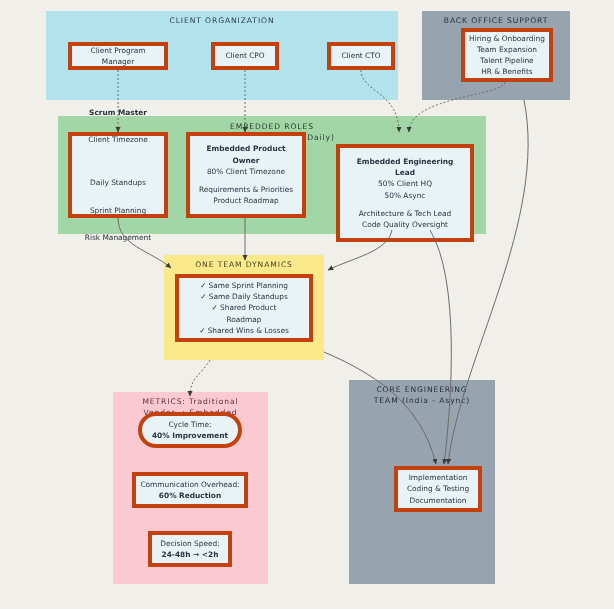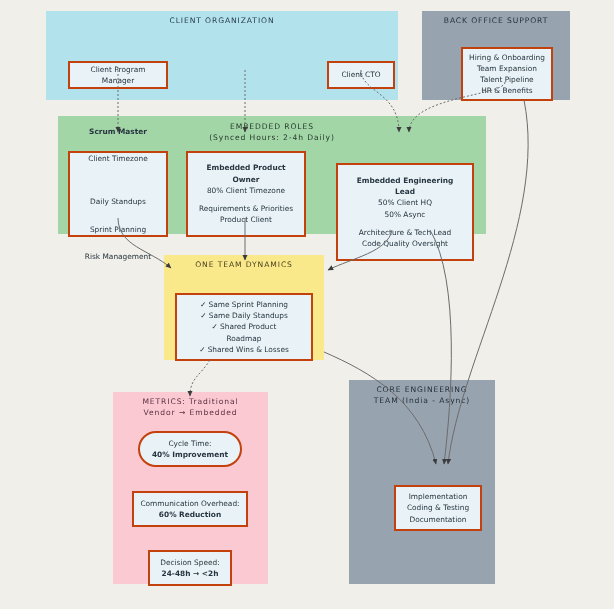--- a/index.html
+++ b/index.html
@@ -43,29 +43,28 @@
     letter-spacing: 0.9px;
     line-height: 11px;
     color: #2b3b49;
     white-space: pre-line;
     z-index: 2;
   }
   .node {
     position: absolute;
     box-sizing: border-box;
     background: #e9f3f7;
-    border: 2px solid #c2410c;
+    border: 4px solid #c2410c;
     display: flex;
     flex-direction: column;
     align-items: center;
     justify-content: center;
     text-align: center;
     z-index: 4;
     padding: 3px 4px;
-    margin-top: 19px;
   }
   .node .ln {
     font-size: 7.4px;
     line-height: 11.2px;
     white-space: pre-line;
     color: #26343f;
   }
   .node .ln.b {
     font-weight: bold;
   }
@@ -143,20 +142,23 @@
       <path d="M430,230 C460,280 452,400 444,464" marker-end="url(#ah)"></path>
 
       <path d="M524,100 C548,220 460,360 448,464" marker-end="url(#ah)"></path>
     </g>
   </svg>
 
   <div class="node" style="left:68px; top:42px; width:100px; height:28px;">
     <div class="ln">Client Program Manager</div>
   </div>
 
+  <div class="node" style="left:211px; top:42px; width:68px; height:28px;">
+    <div class="ln">Client CPO</div>
+  </div>
 
   <div class="node" style="left:327px; top:42px; width:68px; height:28px;">
     <div class="ln">Client CTO</div>
   </div>
 
   <div class="node" style="left:461px; top:28px; width:92px; height:54px;">
     <div class="ln">Hiring &amp; Onboarding</div>
     <div class="ln">Team Expansion</div>
     <div class="ln">Talent Pipeline</div>
     <div class="ln">HR &amp; Benefits</div>
@@ -170,21 +172,21 @@
     <div class="ln">Sprint Planning</div>
     <div class="ln">Risk Management</div>
   </div>
 
   <div class="node" style="left:186px; top:132px; width:120px; height:86px;">
     <div class="ln b">Embedded Product</div>
     <div class="ln b">Owner</div>
     <div class="ln">80% Client Timezone</div>
     <div class="ln sp"></div>
     <div class="ln">Requirements &amp; Priorities</div>
-    <div class="ln">Product Client</div>
+    <div class="ln">Product Roadmap</div>
   </div>
 
   <div class="node" style="left:336px; top:144px; width:138px; height:98px;">
     <div class="ln b">Embedded Engineering</div>
     <div class="ln b">Lead</div>
     <div class="ln">50% Client HQ</div>
     <div class="ln">50% Async</div>
     <div class="ln sp"></div>
     <div class="ln">Architecture &amp; Tech Lead</div>
     <div class="ln">Code Quality Oversight</div>

